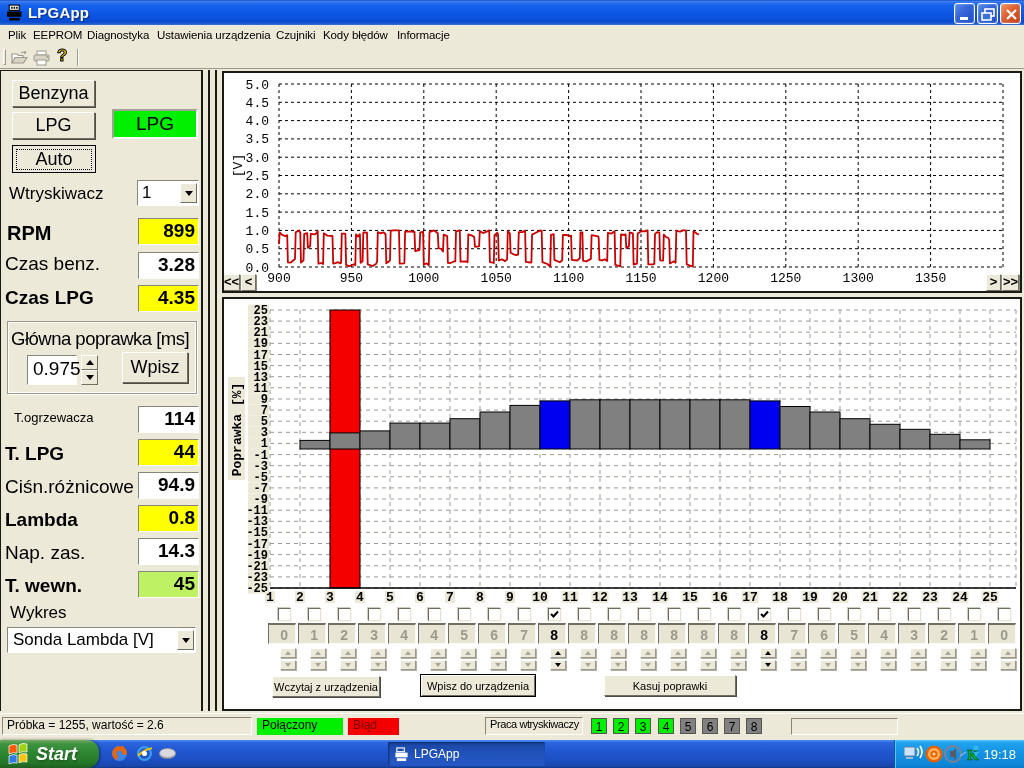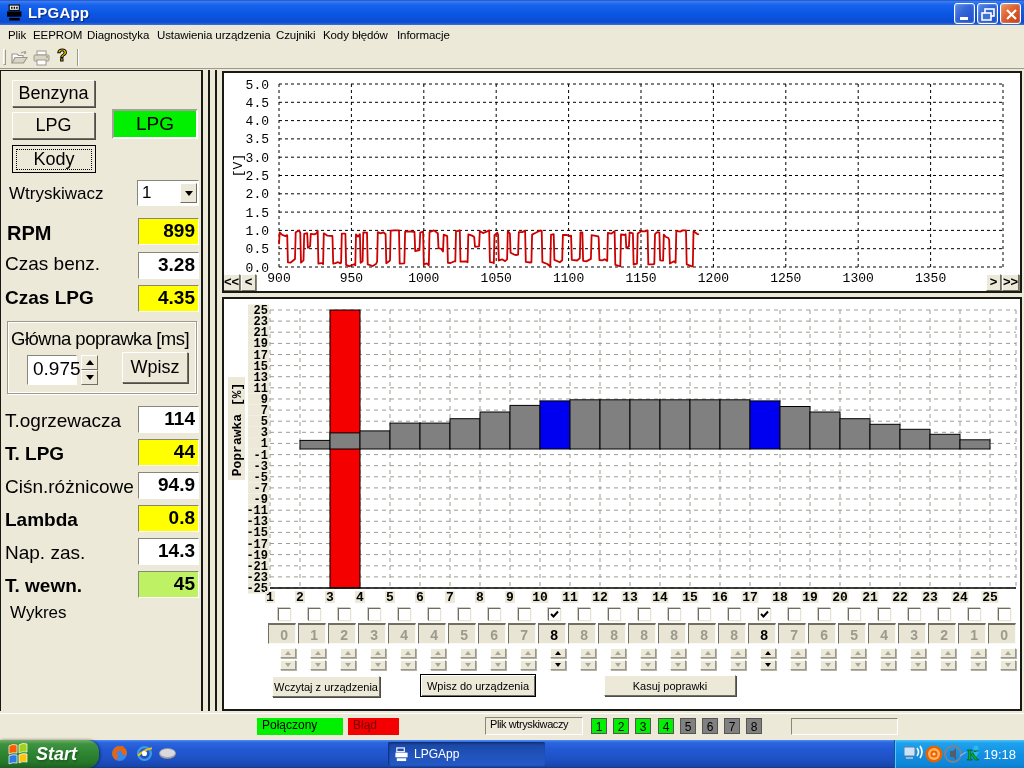--- a/index.html
+++ b/index.html
@@ -129,21 +129,21 @@
       </svg>
       <div id="helpq">?</div>
       <div id="tsep"></div>
     </div>
 <div id="client"></div>
 <div id="leftpanel"></div>
 <div class="btn" style="left:12px;top:80px;width:83px;height:27px;font-size:18px">Benzyna</div>
 <div class="btn" style="left:12px;top:112px;width:83px;height:27px;font-size:18px">LPG</div>
 <div class="lpgbox">LPG</div>
 <div class="btn autob" style="left:12px;top:145px;width:84px;height:28px;font-size:18px">
-      <span class="focusr">Kody</span>
+      <span class="focusr">Auto</span>
     </div>
 <div class="lbl" style="left:9px;top:184px;font-size:17px">Wtryskiwacz</div>
 <div class="combo" style="left:137px;top:180px;width:62px;height:26px">
       <span style="padding-left:4px;font-size:17px">1</span>
       <div class="combobtn" style="height:20px">
         <div class="tri-d" style="border-top-color:#000"></div>
       </div>
     </div>
 <div class="lbl b" style="left:7px;top:222px;font-size:20px">RPM</div>
 <div class="fld" style="left:138px;top:218px;background:#FFFF00">899</div>
@@ -154,33 +154,39 @@
 <div class="grp"></div>
 <div class="lbl" style="left:11px;top:328px;font-size:18.5px;letter-spacing:-0.5px">Główna poprawka [ms]</div>
 <div class="spinfield">0.975</div>
 <div class="spb2" style="left:81px;top:355px">
       <div class="tri-u2"></div>
     </div>
 <div class="spb2" style="left:81px;top:370px">
       <div class="tri-d2"></div>
     </div>
 <div class="btn" style="left:122px;top:352px;width:66px;height:31px;font-size:18px">Wpisz</div>
-<div class="lbl" style="left:5px;top:410px;font-size:19px">T.ogrzewacza</div>
+<div class="lbl" style="left:14px;top:410px;font-size:13px">T.ogrzewacza</div>
 <div class="fld" style="left:138px;top:406px;background:#fff">114</div>
 <div class="lbl b" style="left:5px;top:443px;font-size:19px">T. LPG</div>
 <div class="fld" style="left:138px;top:439px;background:#FFFF00">44</div>
 <div class="lbl" style="left:5px;top:476px;font-size:19px">Ciśn.różnicowe</div>
 <div class="fld" style="left:138px;top:472px;background:#fff">94.9</div>
 <div class="lbl b" style="left:5px;top:509px;font-size:19px">Lambda</div>
 <div class="fld" style="left:138px;top:505px;background:#FFFF00">0.8</div>
 <div class="lbl" style="left:5px;top:542px;font-size:19px">Nap. zas.</div>
 <div class="fld" style="left:138px;top:538px;background:#fff">14.3</div>
 <div class="lbl b" style="left:5px;top:575px;font-size:19px">T. wewn.</div>
 <div class="fld" style="left:138px;top:571px;background:#bef264">45</div>
 <div class="lbl" style="left:10px;top:603px;font-size:17px">Wykres</div>
+<div class="combo" style="left:7px;top:627px;width:189px;height:26px">
+      <span style="padding-left:5px;font-size:17px">Sonda Lambda [V]</span>
+      <div class="combobtn" style="height:20px">
+        <div class="tri-d" style="border-top-color:#000"></div>
+      </div>
+    </div>
 <div class="split" style="left:208px"></div>
 <div class="split" style="left:215px"></div>
 <div id="topchart">
       <div class="shift">
 <svg width="800" height="222" style="position:absolute;left:0;top:0">
 <rect x="0" y="0" width="800" height="222" fill="#ffffff"></rect>
 <line x1="57.0" y1="13" x2="57.0" y2="196" stroke="#000" stroke-width="1" stroke-dasharray="3 3"></line>
 <line x1="129.4" y1="13" x2="129.4" y2="196" stroke="#000" stroke-width="1" stroke-dasharray="3 3"></line>
 <line x1="201.8" y1="13" x2="201.8" y2="196" stroke="#000" stroke-width="1" stroke-dasharray="3 3"></line>
 <line x1="274.2" y1="13" x2="274.2" y2="196" stroke="#000" stroke-width="1" stroke-dasharray="3 3"></line>
@@ -627,23 +633,24 @@
 <div class="spb" style="left:778px;top:363px">
           <div class="tri-d" style="border-top-color:#A8A698"></div>
         </div>
 <div class="xbtn" style="left:50px;top:379px;width:108px;height:21px">Wczytaj z urządzenia</div>
 <div class="xbtn defb" style="left:198px;top:377px;width:116px;height:23px">Wpisz do urządzenia</div>
 <div class="xbtn" style="left:382px;top:378px;width:132px;height:21px">Kasuj poprawki</div>
 </div>
       <div class="pborder" style="width:800px;height:414px"></div>
     </div>
 <div id="statusbar"></div>
+<div class="sunk" style="left:2px;top:717px;width:250px;height:18px;font-size:12px;padding-left:4px">Próbka = 1255, wartość = 2.6</div>
 <div class="flat" style="left:257px;top:718px;width:86px;height:17px;background:#00F000;font-size:12px;padding-left:5px">Połączony</div>
 <div class="flat" style="left:348px;top:718px;width:51px;height:17px;background:#F40000;color:#7A0000;font-size:12px;padding-left:5px">Błąd</div>
-<div class="sunk" style="left:485px;top:717px;width:98px;height:18px;font-size:11px;letter-spacing:-0.4px;padding-left:4px">Plik wtryskiwaczy</div>
+<div class="sunk" style="left:485px;top:717px;width:98px;height:18px;font-size:11px;letter-spacing:-0.4px;padding-left:4px">Praca wtryskiwaczy</div>
 <div class="sq" style="left:591px;background:#00F000">1</div>
 <div class="sq" style="left:613px;background:#00F000">2</div>
 <div class="sq" style="left:635px;background:#00F000">3</div>
 <div class="sq" style="left:658px;background:#00F000">4</div>
 <div class="sq" style="left:680px;background:#808080">5</div>
 <div class="sq" style="left:702px;background:#808080">6</div>
 <div class="sq" style="left:724px;background:#808080">7</div>
 <div class="sq" style="left:746px;background:#808080">8</div>
 <div class="sunk" style="left:791px;top:718px;width:107px;height:17px"></div>
 <div id="taskbar">

